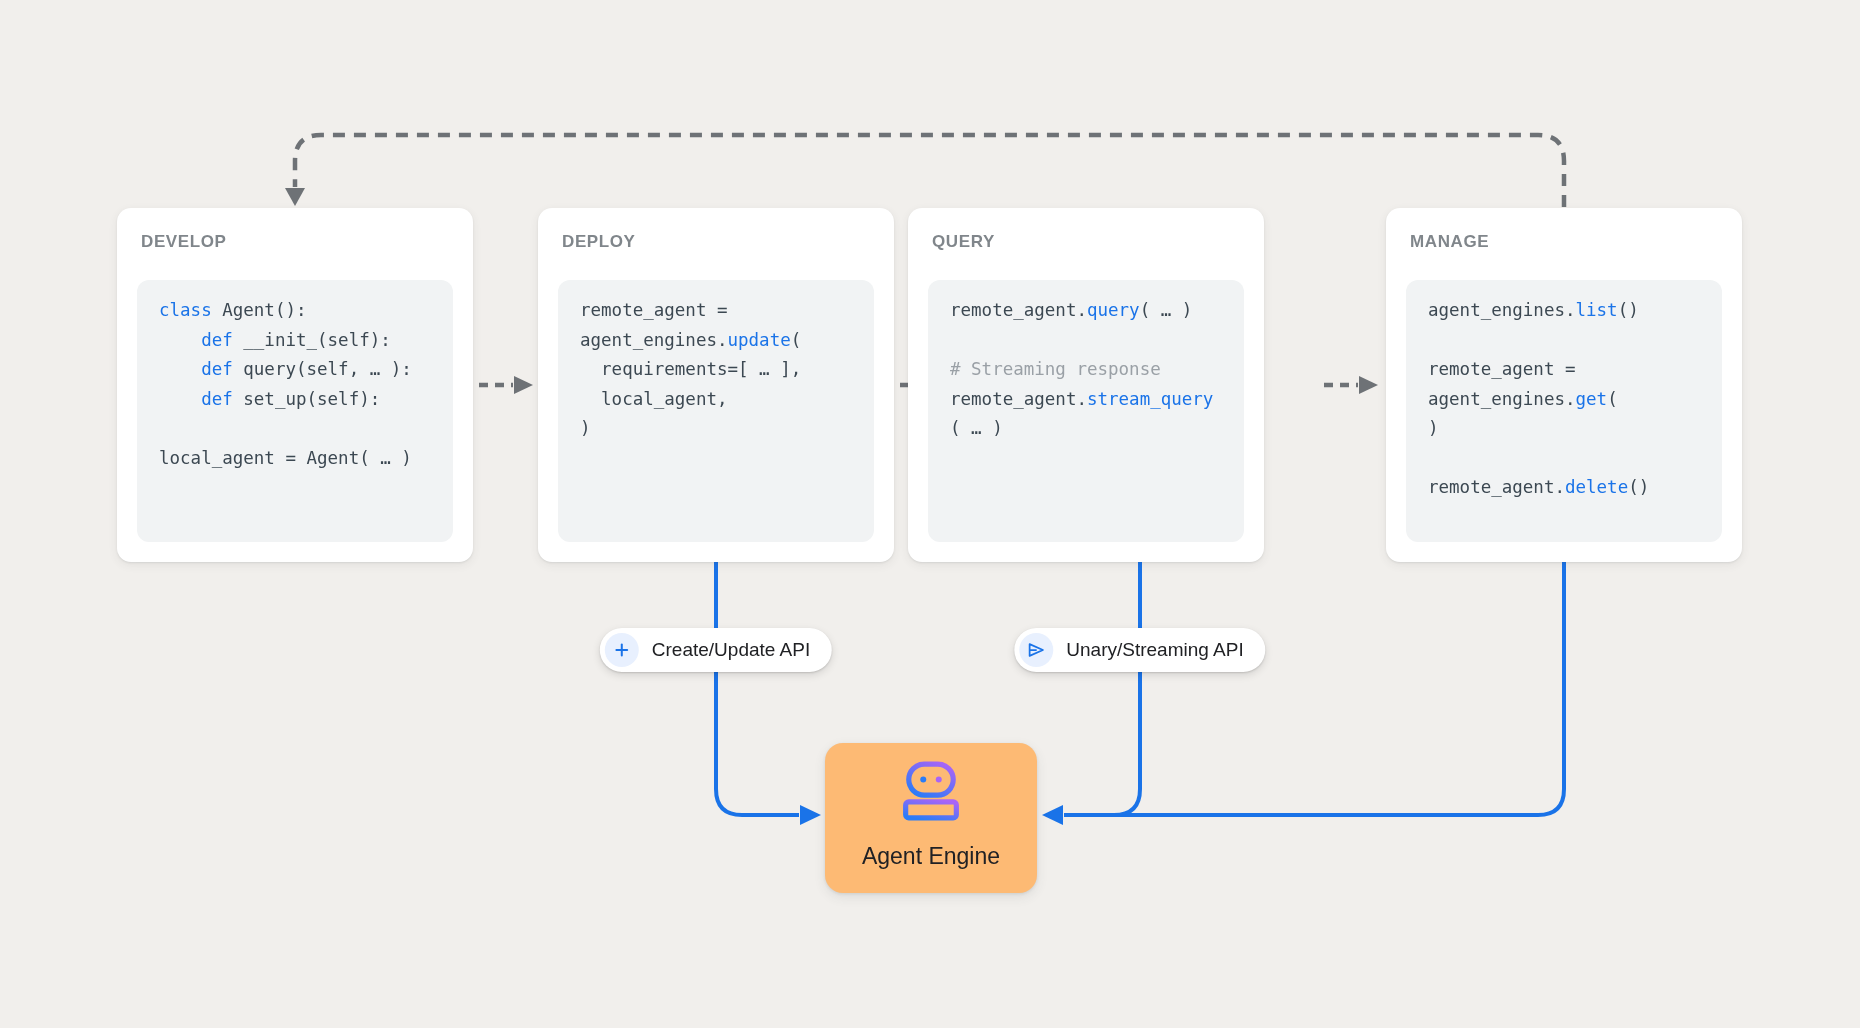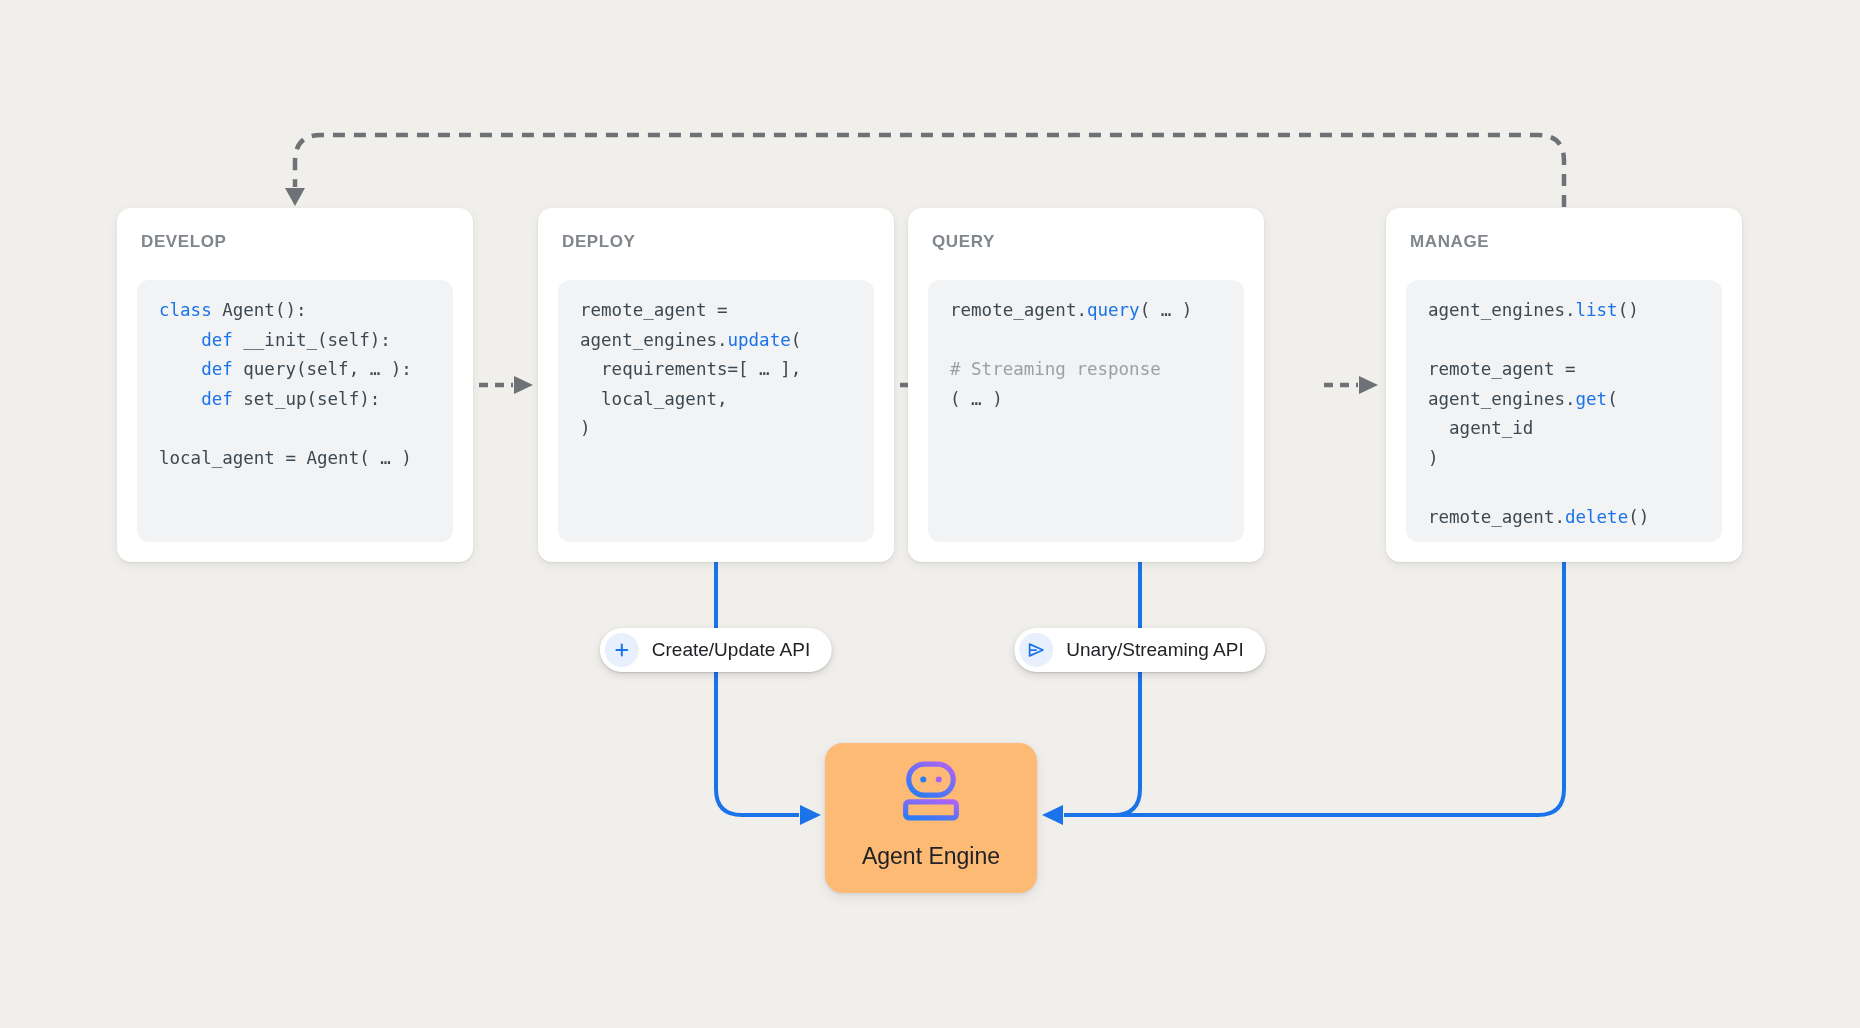--- a/index.html
+++ b/index.html
@@ -140,31 +140,31 @@
         <div class="code-line"><span class="tok-p">)</span></div>
         <div class="code-line">&nbsp;</div>
       </div>
   </div>
   <div class="stage-card" style="left:908px">
     <div class="stage-title">QUERY</div>
     <div class="code-block">
         <div class="code-line"><span class="tok-p">remote_agent.</span><span class="tok-k">query</span><span class="tok-p">( … )</span></div>
         <div class="code-line">&nbsp;</div>
         <div class="code-line"><span class="tok-c"># Streaming response</span></div>
+        <div class="code-line"><span class="tok-p">remote_agent.</span><span class="tok-k">stream_query</span></div>
         <div class="code-line"><span class="tok-p">( … )</span></div>
       </div>
   </div>
   <div class="stage-card" style="left:1386px">
     <div class="stage-title">MANAGE</div>
     <div class="code-block">
         <div class="code-line"><span class="tok-p">agent_engines.</span><span class="tok-k">list</span><span class="tok-p">()</span></div>
         <div class="code-line">&nbsp;</div>
         <div class="code-line"><span class="tok-p">remote_agent =</span></div>
         <div class="code-line"><span class="tok-p">agent_engines.</span><span class="tok-k">get</span><span class="tok-p">(</span></div>
-        <div class="code-line"><span class="tok-p">  agent_id</span></div>
         <div class="code-line"><span class="tok-p">)</span></div>
         <div class="code-line">&nbsp;</div>
         <div class="code-line"><span class="tok-p">remote_agent.</span><span class="tok-k">delete</span><span class="tok-p">()</span></div>
       </div>
   </div>
 
   <div class="api-pill" style="left:716px">
     <span class="pill-icon-chip">
       <svg width="20" height="20" viewBox="0 0 24 24">
         <line x1="12" y1="5.5" x2="12" y2="18.5" style="stroke:var(--accent,#1a73e8)" stroke-width="2.4" stroke-linecap="round"></line>

